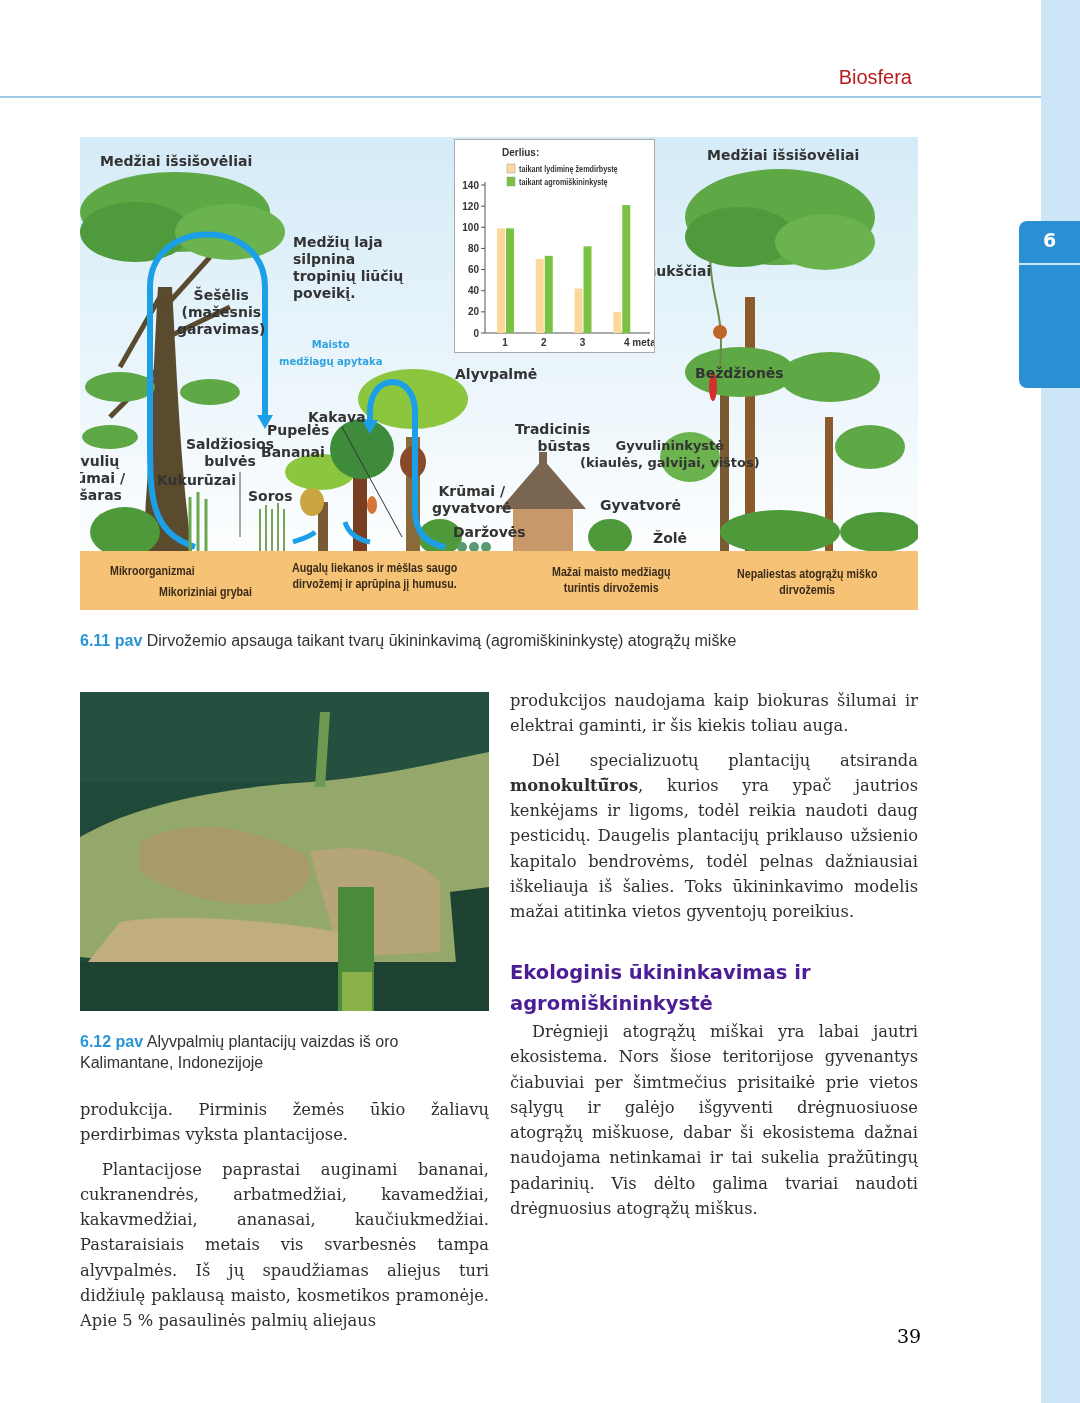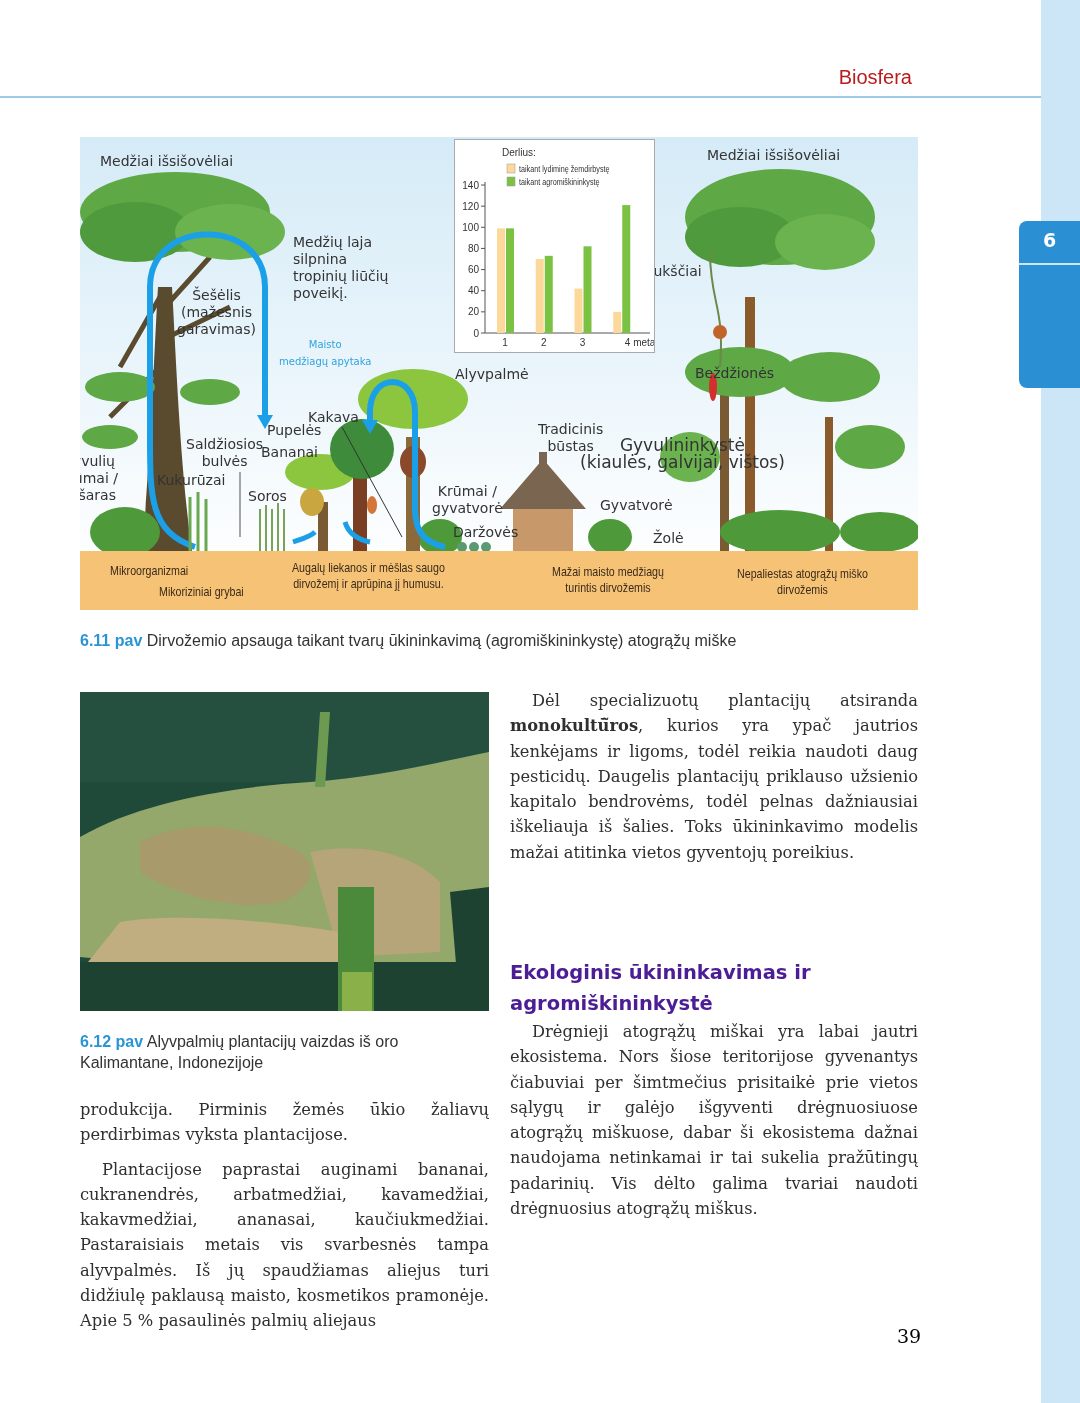--- a/index.html
+++ b/index.html
@@ -4,21 +4,21 @@
 <style>
   html, body { margin:0; padding:0; }
   body { width:1080px; height:1403px; position:relative; background:#ffffff; overflow:hidden; font-family:"DejaVu Serif", serif; color:#2b2b2b; }
   .side-strip { position:absolute; left:1041px; top:0; width:39px; height:1403px; background:#cce6f8; }
   .chapter-tab { position:absolute; left:1019px; top:221px; width:61px; height:167px; background:#2b8fd4; border-radius:8px 0 0 8px; }
   .chapter-tab .num { position:absolute; top:8px; left:0; width:61px; text-align:center; color:#fff; font-family:"DejaVu Sans", sans-serif; font-weight:bold; font-size:19px; }
   .chapter-tab .line { position:absolute; top:42px; left:0; width:61px; height:2px; background:#cce6f8; }
   .header-title { position:absolute; right:168px; top:66px; font-family:"Liberation Sans", sans-serif; font-size:20px; color:#b91c1c; }
   .header-rule { position:absolute; left:0; top:96px; width:1041px; height:2px; background:#9fcbe6; }
 
-  .figure { position:absolute; left:80px; top:137px; width:838px; height:582px; background:linear-gradient(#d5ebf7 0%, #eaf5fb 40%, #ffffff 75%); overflow:hidden; }
+  .figure { position:absolute; left:80px; top:137px; width:838px; height:582px; background:linear-gradient(#d5ebf7 0%, #eaf5fb 40%, #ffffff 75%); overflow:hidden;font-weight:bold; }
   .figure svg.scene { position:absolute; left:0; top:0; }
   .fig-label { position:absolute; font-family:"DejaVu Sans", sans-serif; font-size:14px; color:#333; line-height:17px; text-align:center; white-space:nowrap; }
   .fig-label.left { text-align:left; }
   .fig-label.blue { color:#2fa3e0; font-size:10px; }
   .soil { position:absolute; left:0; top:414px; width:838px; height:59px; background:#f6c376; }
   .soil-label { position:absolute; font-family:"Liberation Sans", sans-serif; font-size:13px; color:#3a2a1a; text-align:center; line-height:16px; transform:scaleX(0.82); transform-origin:left top; white-space:nowrap; }
 
   .chart-box { position:absolute; left:330px; top:2px; width:199px; height:212px; background:#fff; border:1px solid #aaa;margin-left:44px; }
 
   .caption { position:absolute; font-family:"Liberation Sans", sans-serif; font-size:16px; color:#333; line-height:21px; }
@@ -164,25 +164,25 @@
     <div>krūmai /</div>
     <div>pašaras</div>
   </div>
   <div class="fig-label" style="left:77px;top:335px;">Kukurūzai</div>
   <div class="fig-label" style="left:168px;top:351px;">Soros</div>
   <div class="fig-label" style="left:352px;top:346px;">
     <div>Krūmai /</div>
     <div>gyvatvorė</div>
   </div>
   <div class="fig-label" style="left:373px;top:387px;">Daržovės</div>
-  <div class="fig-label" style="left:458px;top:284px;">
+  <div class="fig-label" style="left:435px;top:284px;text-align:right;">
     <div>Tradicinis</div>
     <div>būstas</div>
   </div>
-  <div class="fig-label" style="left:500px;top:300px;font-size:17px;">
+  <div class="fig-label" style="left:500px;top:300px;font-size:13px;">
     <div>Gyvulininkystė</div>
     <div>(kiaulės, galvijai, vištos)</div>
   </div>
   <div class="fig-label" style="left:520px;top:360px;">Gyvatvorė</div>
   <div class="fig-label" style="left:573px;top:393px;">Žolė</div>
 
   <div class="soil">
     <div class="soil-label" style="left:30px;top:12px;">Mikroorganizmai</div>
     <div class="soil-label" style="left:79px;top:33px;">Mikoriziniai grybai</div>
     <div class="soil-label" style="left:212px;top:9px;">
@@ -263,20 +263,21 @@
   <div><b>6.12 pav</b><span> Alyvpalmių plantacijų vaizdas iš oro</span></div>
   <div>Kalimantane, Indonezijoje</div>
 </div>
 
 <div class="body-text" style="left:80px;top:1097px;width:409px;">
   <p>produkcija. Pirminis žemės ūkio žaliavų perdirbimas vyksta plantacijose.</p>
   <p class="indent">Plantacijose paprastai auginami bananai, cukranendrės, arbatmedžiai, kavamedžiai, kakavmedžiai, ananasai, kaučiukmedžiai. Pastaraisiais metais vis svarbesnės tampa alyvpalmės. Iš jų spaudžiamas aliejus turi didžiulę paklausą maisto, kosmetikos pramonėje. Apie 5 % pasaulinės palmių aliejaus</p>
 </div>
 
 <div class="body-text" style="left:510px;top:688px;width:408px;">
+  <p>produkcijos naudojama kaip biokuras šilumai ir elektrai gaminti, ir šis kiekis toliau auga.</p>
   <p class="indent"><span>Dėl specializuotų plantacijų atsiranda </span><b>monokultū̃ros</b><span>, kurios yra ypač jautrios kenkėjams ir ligoms, todėl reikia naudoti daug pesticidų. Daugelis plantacijų priklauso užsienio kapitalo bendrovėms, todėl pelnas dažniausiai iškeliauja iš šalies. Toks ūkininkavimo modelis mažai atitinka vietos gyventojų poreikius.</span></p>
 </div>
 
 <div class="section-heading">Ekologinis ūkininkavimas ir agromiškininkystė</div>
 
 <div class="body-text" style="left:510px;top:1019px;width:408px;">
   <p class="indent">Drėgnieji atogrąžų miškai yra labai jautri ekosistema. Nors šiose teritorijose gyvenantys čiabuviai per šimtmečius prisitaikė prie vietos sąlygų ir galėjo išgyventi drėgnuosiuose atogrąžų miškuose, dabar ši ekosistema dažnai naudojama netinkamai ir tai sukelia pražūtingų padarinių. Vis dėlto galima tvariai naudoti drėgnuosius atogrąžų miškus.</p>
 </div>
 
 <div class="page-num">39</div>

